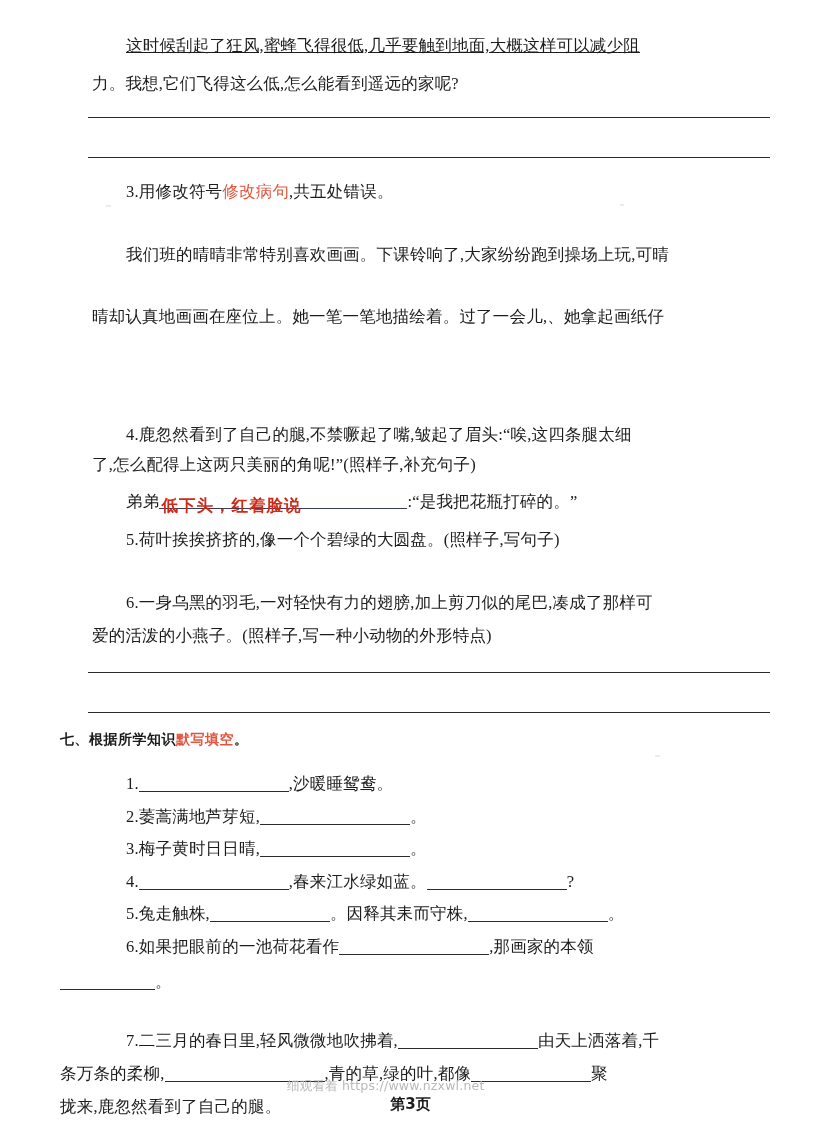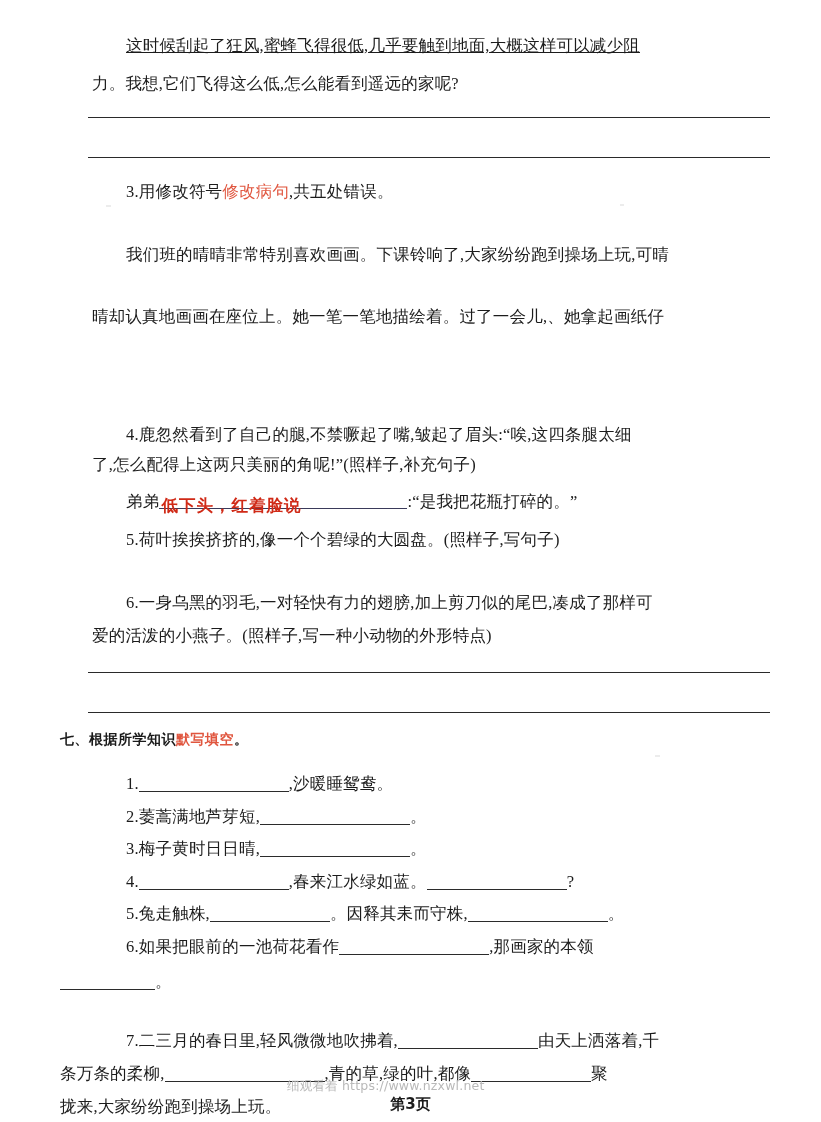--- a/index.html
+++ b/index.html
@@ -201,21 +201,21 @@
   <div id="fill-items">
       <div class="para" style="left: 92px; top: 764px;"><span class="indent"></span><span>1.</span><span class="blank" style="width: 150px;"></span><span>,沙暖睡鸳鸯。</span></div>
       <div class="para" style="left: 92px; top: 797px;"><span class="indent"></span><span>2.</span><span>萎蒿满地芦芽短,</span><span class="blank" style="width: 150px;"></span><span>。</span></div>
       <div class="para" style="left: 92px; top: 829px;"><span class="indent"></span><span>3.</span><span>梅子黄时日日晴,</span><span class="blank" style="width: 150px;"></span><span>。</span></div>
       <div class="para" style="left: 92px; top: 862px;"><span class="indent"></span><span>4.</span><span class="blank" style="width: 150px;"></span><span>,春来江水绿如蓝。</span><span class="blank" style="width: 140px;"></span><span>?</span></div>
       <div class="para" style="left: 92px; top: 894px;"><span class="indent"></span><span>5.</span><span>兔走触株,</span><span class="blank" style="width: 120px;"></span><span>。因释其耒而守株,</span><span class="blank" style="width: 140px;"></span><span>。</span></div>
       <div class="para" style="left: 92px; top: 927px;"><span class="indent"></span><span>6.</span><span>如果把眼前的一池荷花看作</span><span class="blank" style="width: 150px;"></span><span>,那画家的本领</span></div>
       <div class="para" style="left: 60px; top: 962px;"><span class="blank" style="width: 95px;"></span><span>。</span></div>
       <div class="para" style="left: 92px; top: 1021px; font-family: Liberation Serif, serif;"><span class="indent"></span><span>7.</span><span>二三月的春日里,轻风微微地吹拂着,</span><span class="blank" style="width: 140px;"></span><span>由天上洒落着,千</span></div>
       <div class="para" style="left: 60px; top: 1054px;"><span>条万条的柔柳,</span><span class="blank" style="width: 160px;"></span><span>,青的草,绿的叶,都像</span><span class="blank" style="width: 120px;"></span><span>聚</span></div>
-      <div class="para" style="left: 60px; top: 1087px;"><span>拢来,大家纷纷跑到操场上玩。</span></div>
+      <div class="para" style="left: 60px; top: 1087px;"><span>拢来,鹿忽然看到了自己的腿。</span></div>
     </div>
 
   <div class="watermark" style="left:287px; top:1078px;">细观看着 https://www.nzxwl.net</div>
 
   <div class="footer" style="left:0; top:1095px; width:821px;">第3页</div>
 
   <div class="speck" style="left:620px; top:204px; width:4px; height:2px;"></div>
   <div class="speck" style="left:106px; top:205px; width:5px; height:2px;"></div>
   <div class="speck" style="left:655px; top:755px; width:5px; height:2px;"></div>
 </div>

